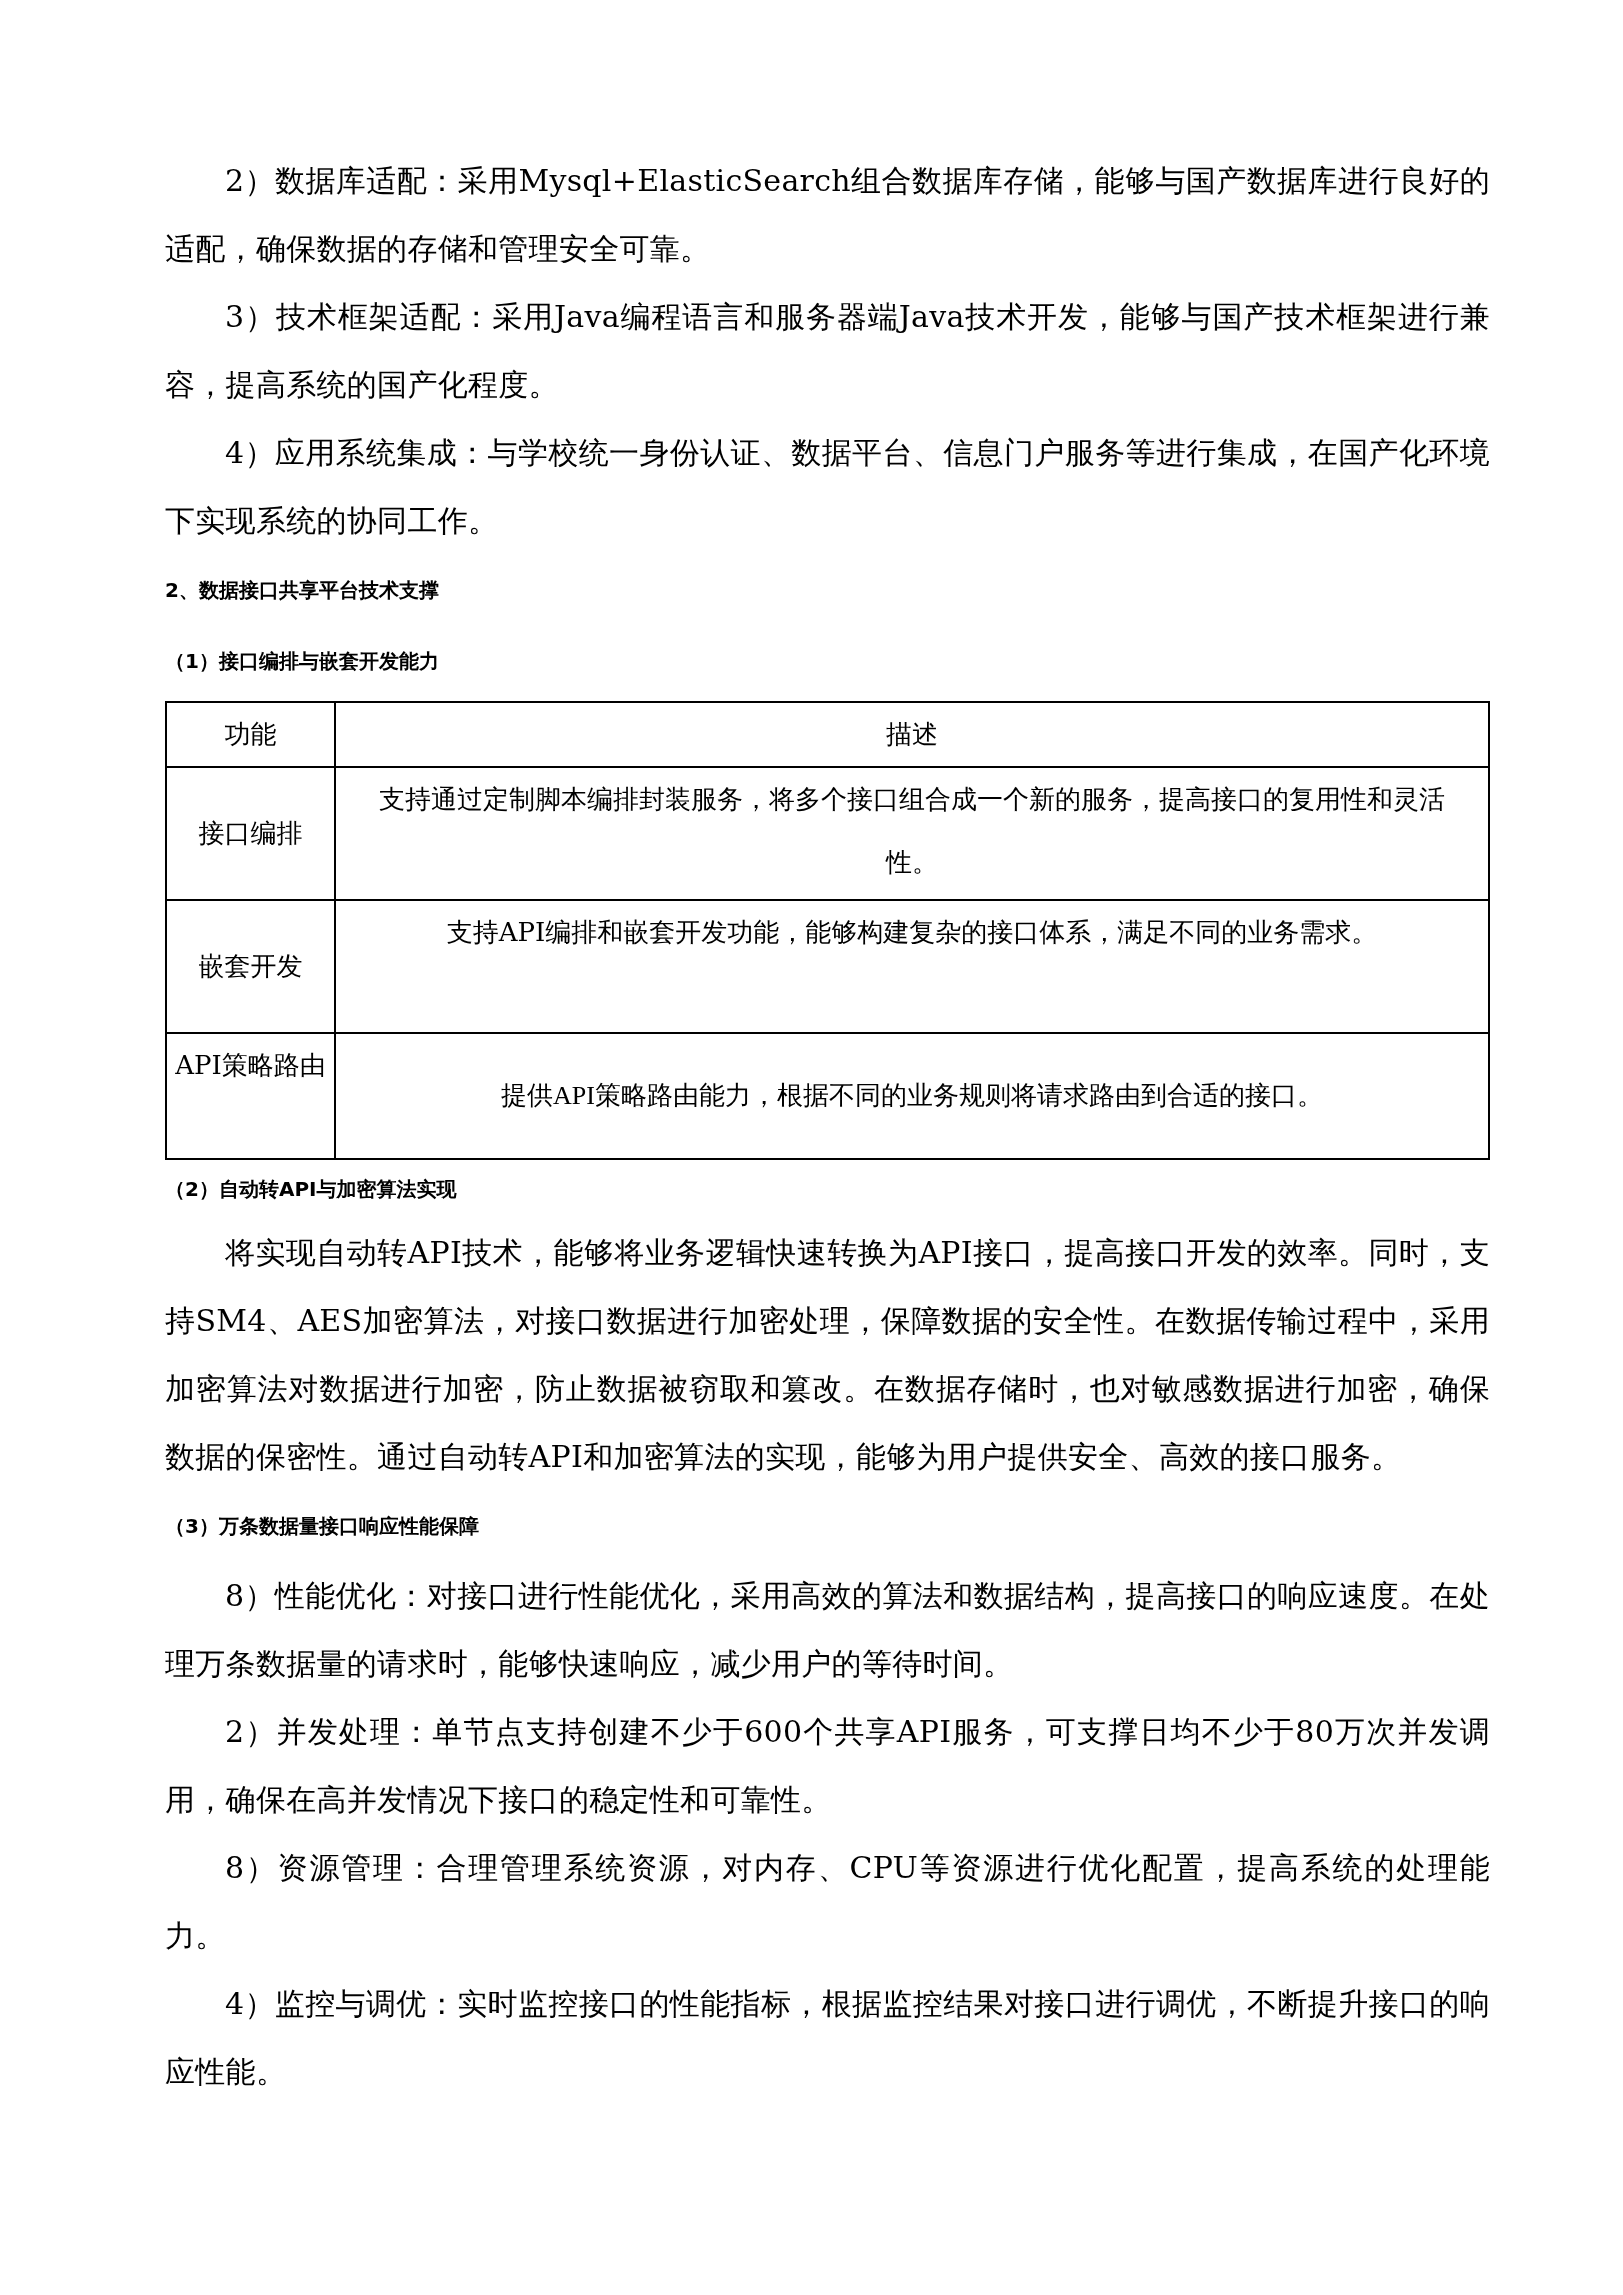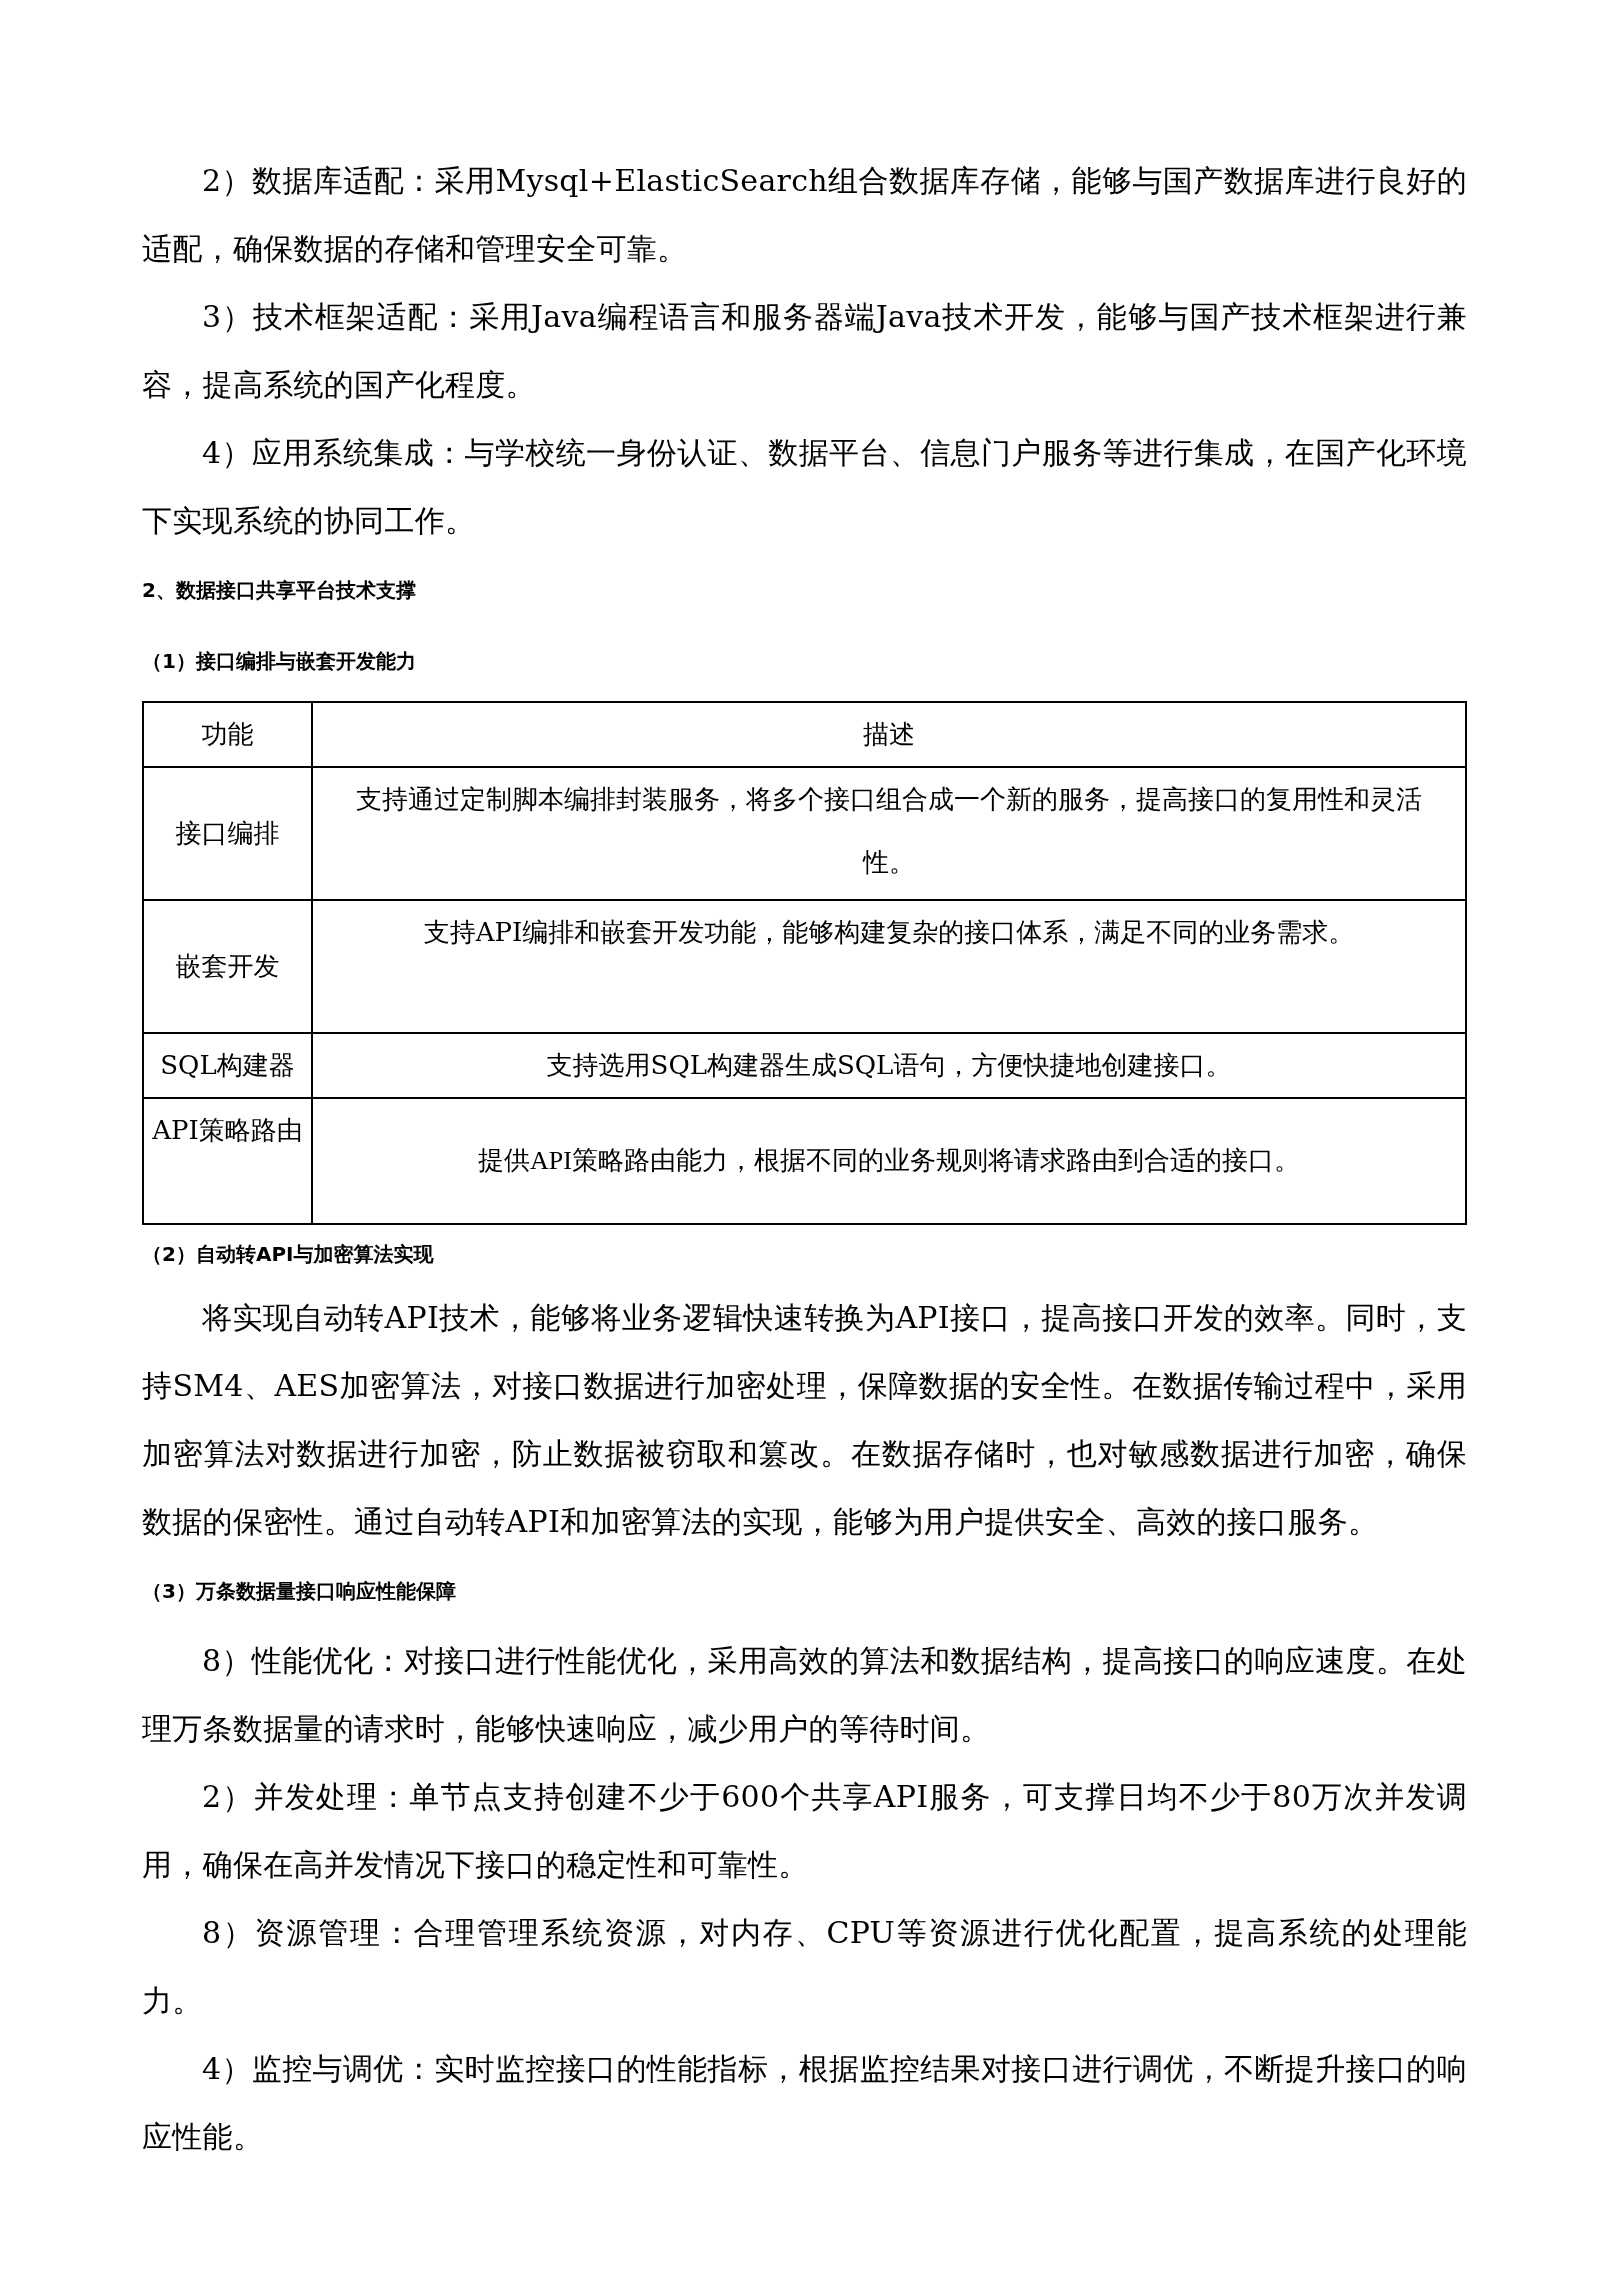--- a/index.html
+++ b/index.html
@@ -1,18 +1,18 @@
 <!DOCTYPE html>
 <html style="font-size:10.5px"><head>
 <meta charset="utf-8">
 <style>
   html, body { margin: 0; padding: 0; background: #ffffff; }
   body { width: 1623px; height: 2295px; position: relative; overflow: hidden;
          font-family: "DejaVu Serif", "Liberation Serif", serif; color: #000; }
-  .page { position: absolute; left: 142px; top: 147px; width: 1325px; }
+  .page { position: absolute; left: 165px; top: 147px; width: 1325px; }
   .p { font-size: 30px; line-height: 68px; margin: 0; text-indent: 60px; letter-spacing: 0.3px;
        text-align: justify; }
   .h { font-size: 20px; line-height: 71px; margin: 0; font-weight: bold;
        font-family: "DejaVu Sans", "Liberation Sans", sans-serif; }
   table { border-collapse: collapse; width: 1325px; margin: 3.9px 0 0 0; table-layout: fixed; }
   td { border: 2px solid #000; font-size: 26px; line-height: 63px; text-align: center;
        vertical-align: top; padding: 0 19.6px; }
   td.c1 { width: 154px; padding: 0 6.5px; }
   .row-head td { height: 62px; vertical-align: top; }
   .row-1 td, .row-2 td { height: 131px; }
@@ -39,24 +39,20 @@
       <td class="c2">描述</td>
     </tr>
     <tr class="row-1">
       <td class="c1">接口编排</td>
       <td class="c2">支持通过定制脚本编排封装服务，将多个接口组合成一个新的服务，提高接口的复用性和灵活性。</td>
     </tr>
     <tr class="row-2">
       <td class="c1">嵌套开发</td>
       <td class="c2">支持API编排和嵌套开发功能，能够构建复杂的接口体系，满足不同的业务需求。</td>
     </tr>
-    <tr class="row-3">
-      <td class="c1">SQL构建器</td>
-      <td class="c2">支持选用SQL构建器生成SQL语句，方便快捷地创建接口。</td>
-    </tr>
     <tr class="row-4">
       <td class="c1">API策略路由</td>
       <td class="c2">提供API策略路由能力，根据不同的业务规则将请求路由到合适的接口。</td>
     </tr>
   </tbody>
     </table>
 
   <h3 class="h" style="line-height:59px;">（2）自动转API与加密算法实现</h3>
   <p class="p">将实现自动转API技术，能够将业务逻辑快速转换为API接口，提高接口开发的效率。同时，支持SM4、AES加密算法，对接口数据进行加密处理，保障数据的安全性。在数据传输过程中，采用加密算法对数据进行加密，防止数据被窃取和篡改。在数据存储时，也对敏感数据进行加密，确保数据的保密性。通过自动转API和加密算法的实现，能够为用户提供安全、高效的接口服务。</p>
 

